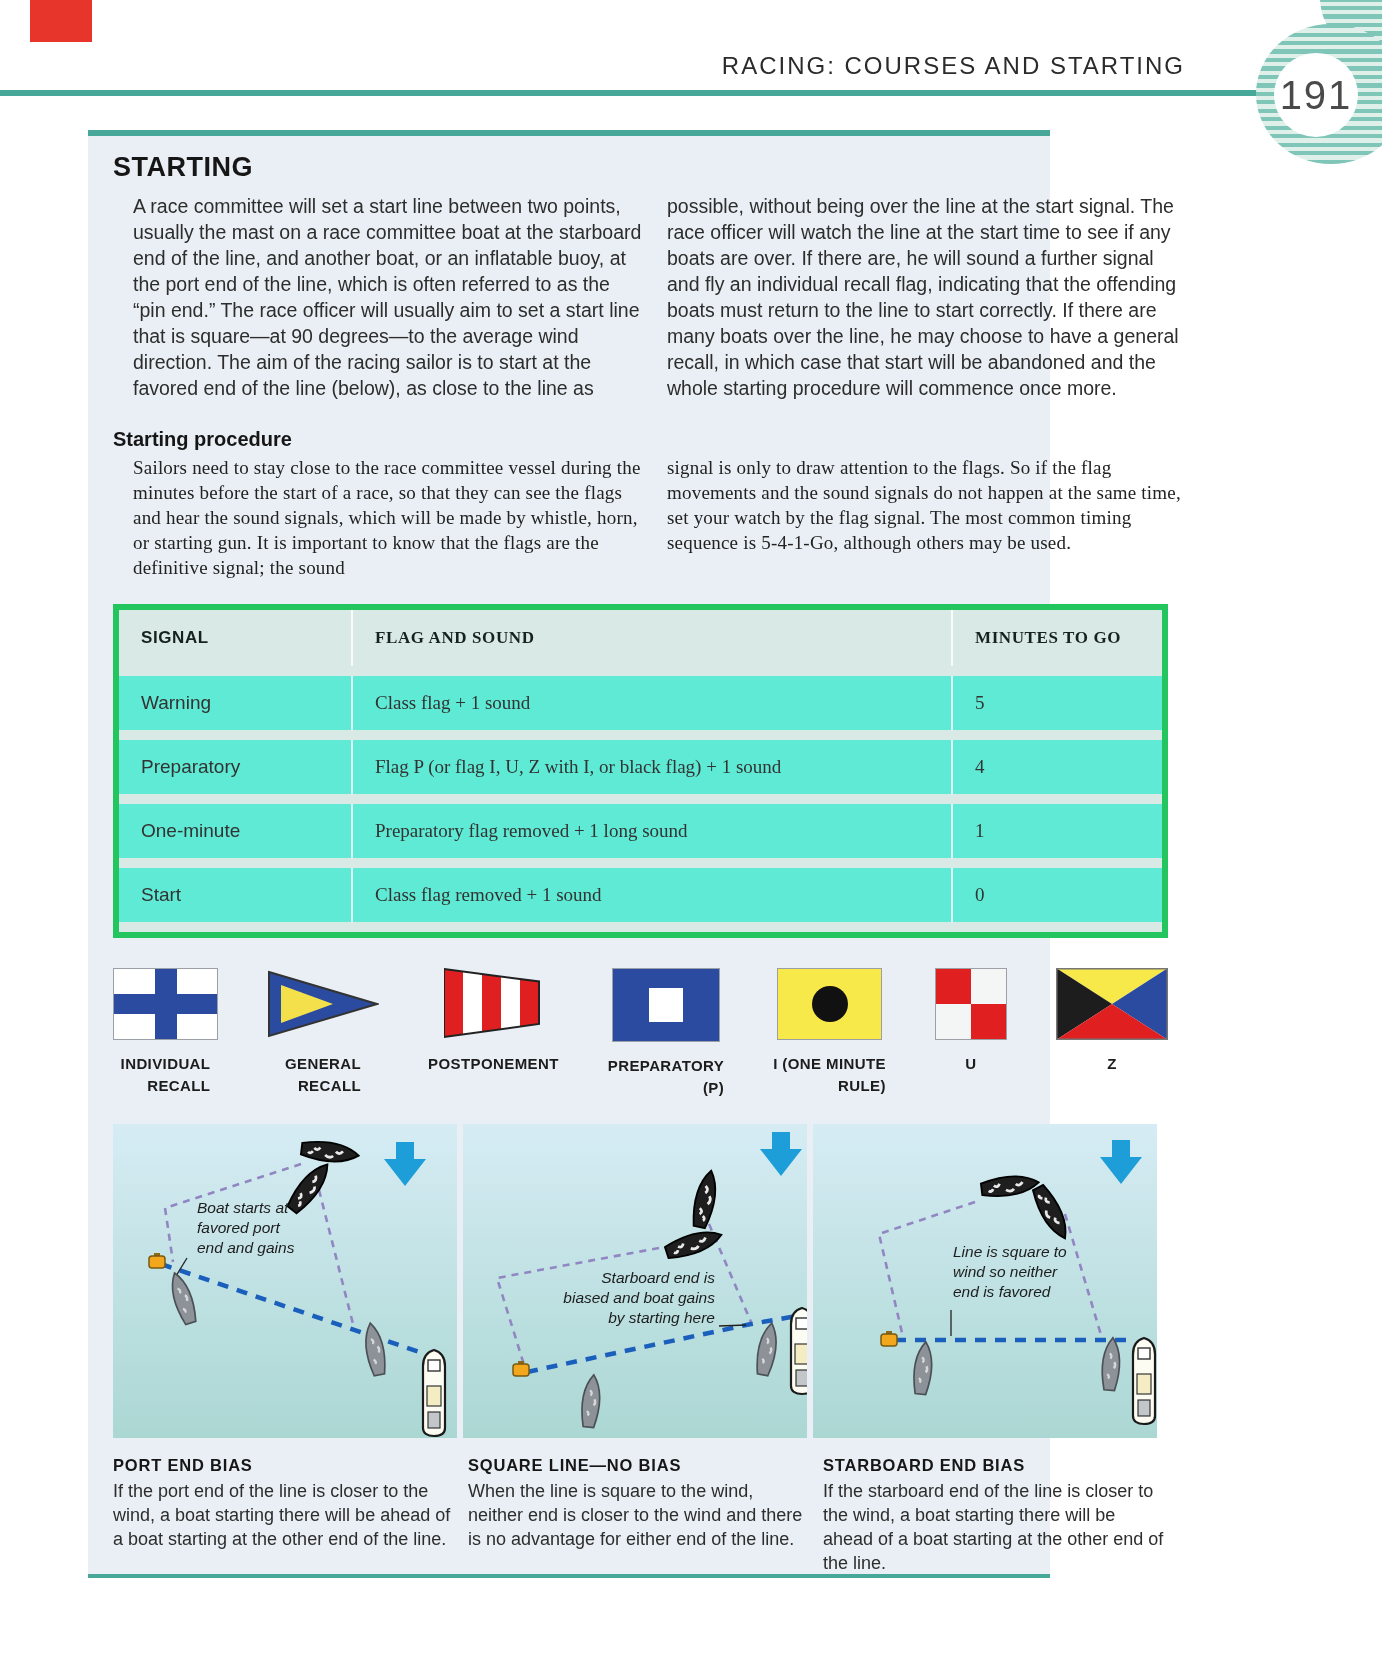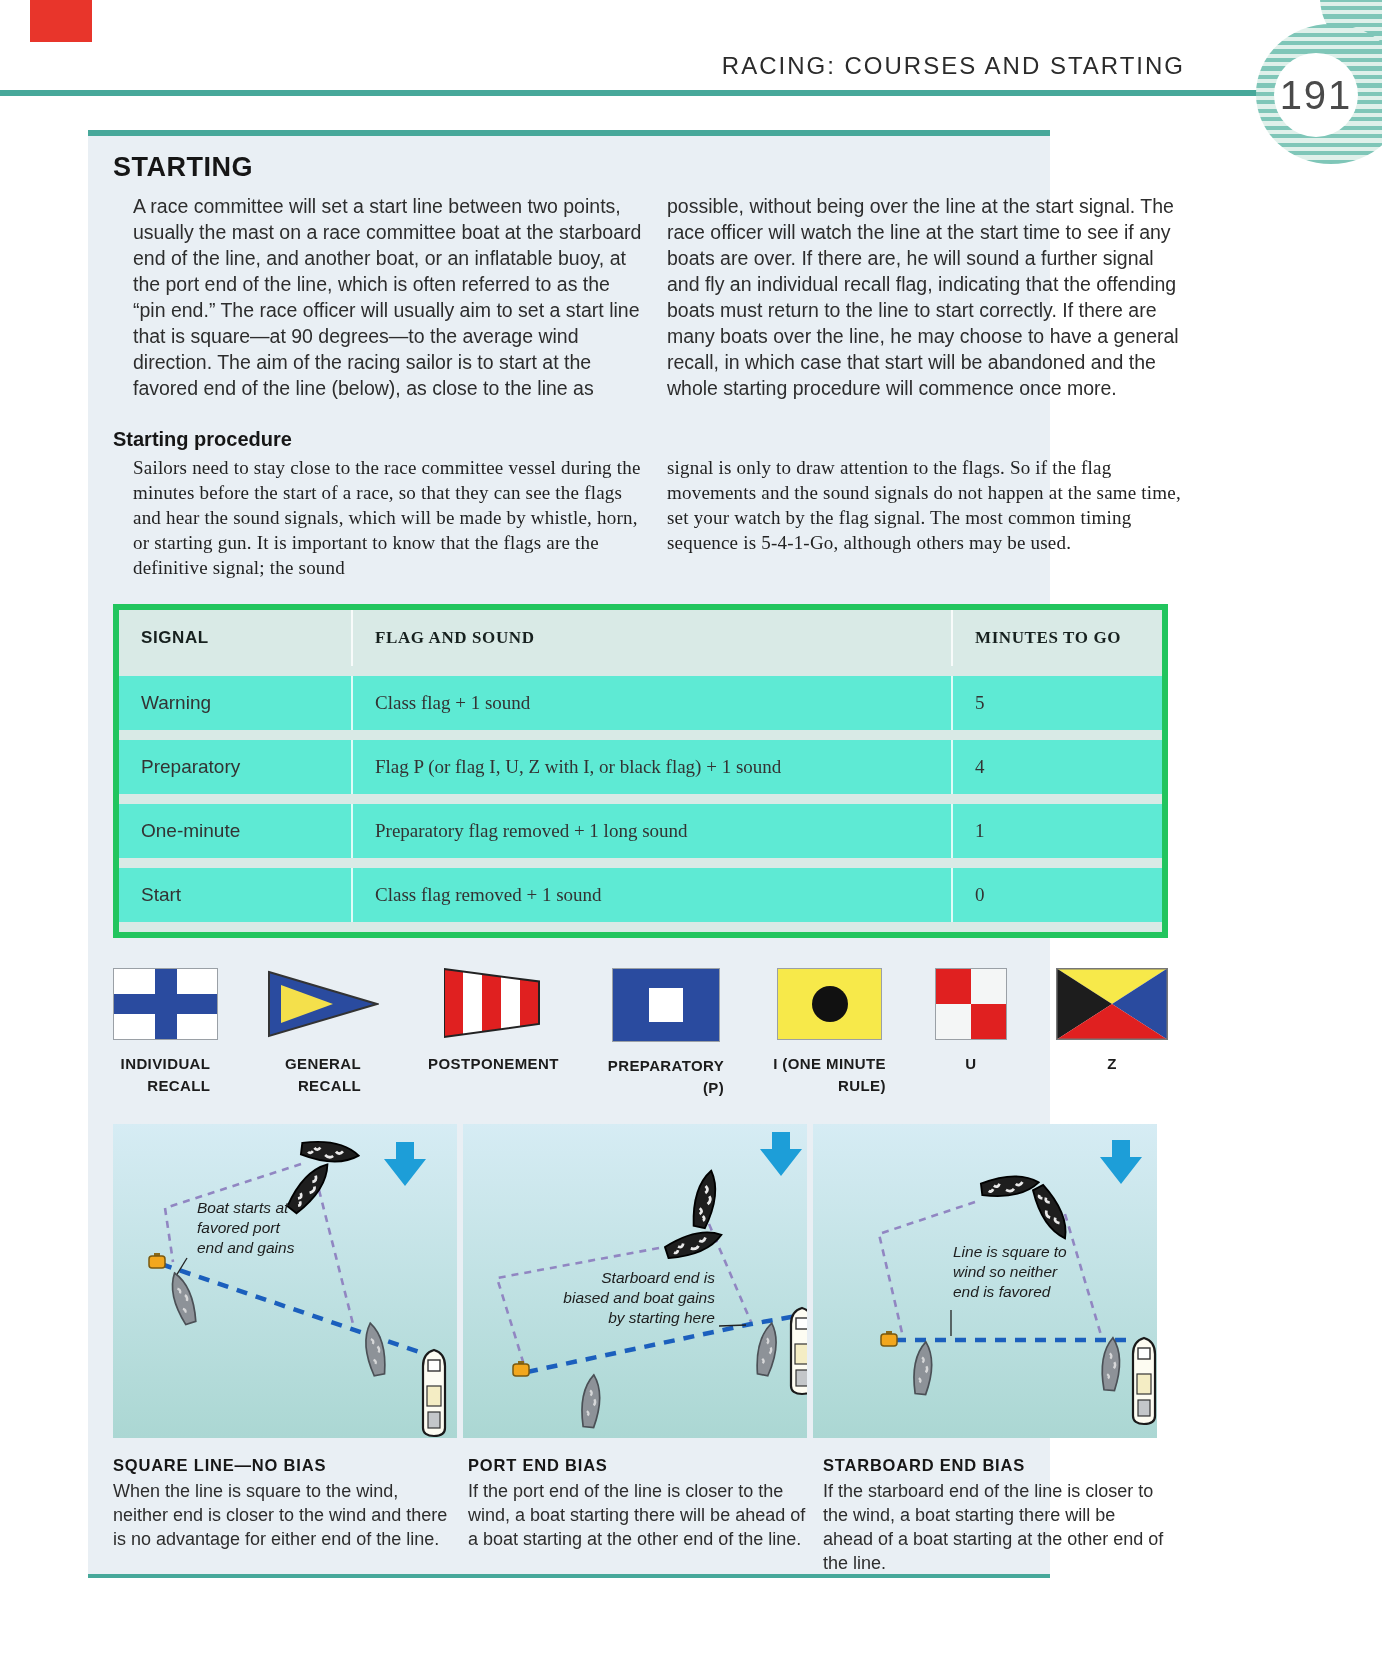--- a/index.html
+++ b/index.html
@@ -317,26 +317,26 @@
       <div class="diaglabel" style="left:140px; top:118px; width:126px;">
         <span>Line is square to</span>
         <span>wind so neither</span>
         <span>end is favored</span>
       </div>
     </div>
   </div>
 
   <div class="captions">
     <div class="caption">
+      <div class="cap-title">PORT END BIAS</div>
+      <div class="cap-body">If the port end of the line is closer to the wind, a boat starting there will be ahead of a boat starting at the other end of the line.</div>
+    </div>
+    <div class="caption">
       <div class="cap-title">SQUARE LINE—NO BIAS</div>
       <div class="cap-body">When the line is square to the wind, neither end is closer to the wind and there is no advantage for either end of the line.</div>
-    </div>
-    <div class="caption">
-      <div class="cap-title">PORT END BIAS</div>
-      <div class="cap-body">If the port end of the line is closer to the wind, a boat starting there will be ahead of a boat starting at the other end of the line.</div>
     </div>
     <div class="caption">
       <div class="cap-title">STARBOARD END BIAS</div>
       <div class="cap-body">If the starboard end of the line is closer to the wind, a boat starting there will be ahead of a boat starting at the other end of the line.</div>
     </div>
   </div>
 
 </div>
 
 </body></html>

